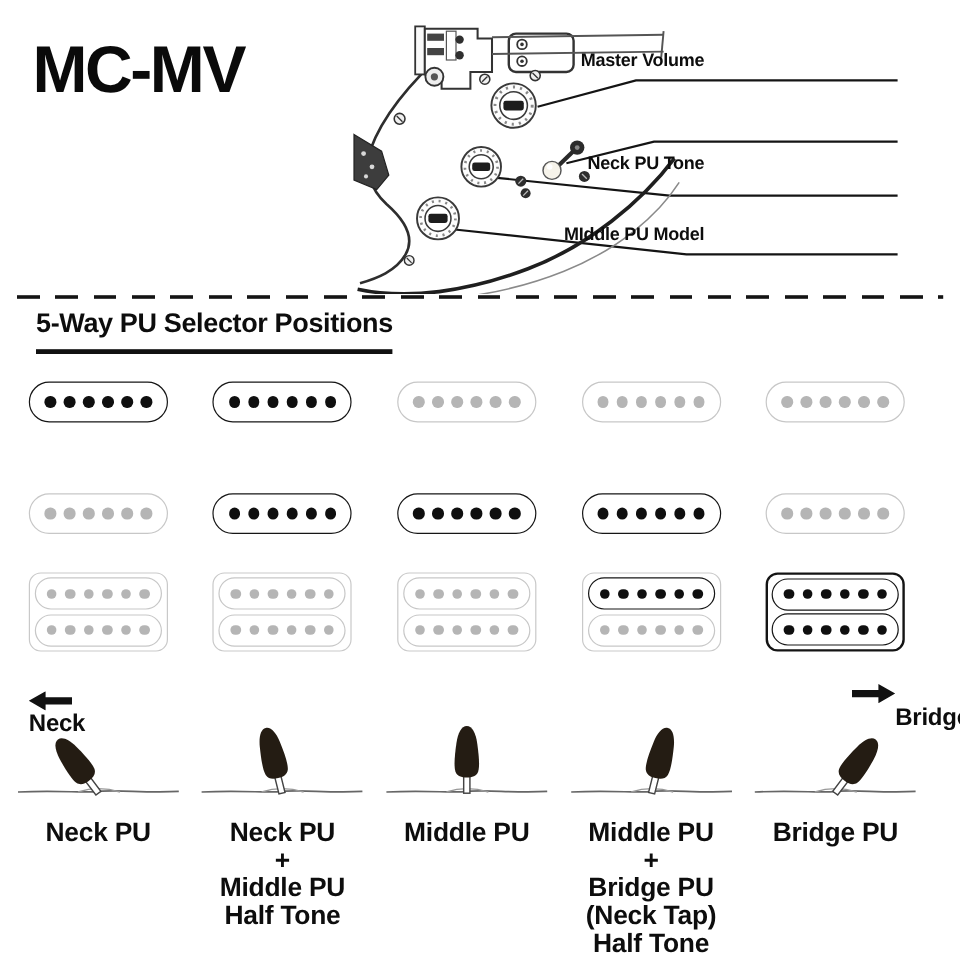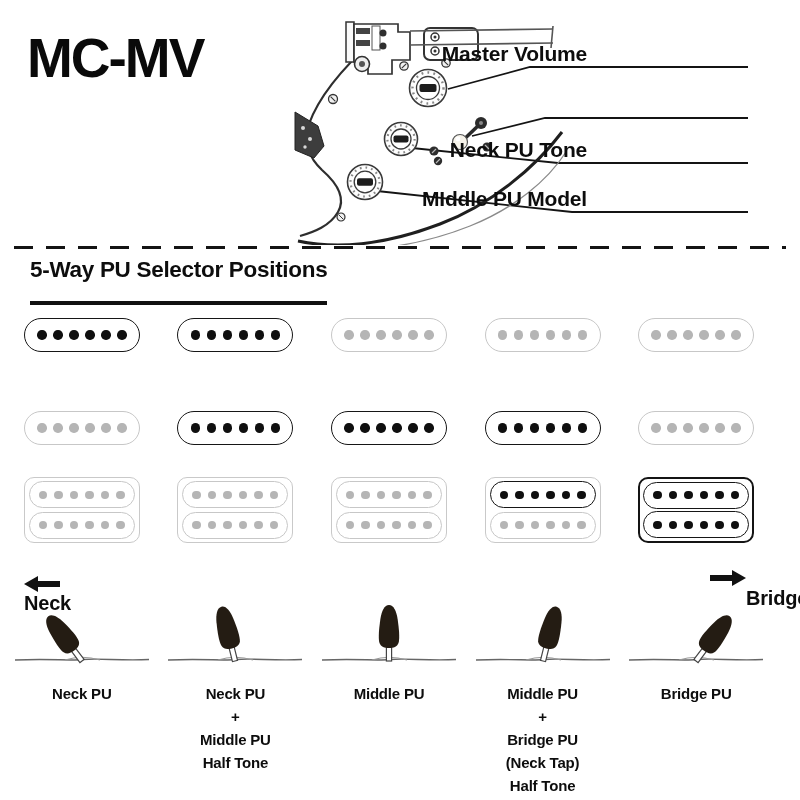--- a/index.html
+++ b/index.html
@@ -3,29 +3,29 @@
 <meta charset="utf-8">
 <style>
   html,body{margin:0;padding:0;width:800px;height:800px;background:#fff;overflow:hidden;
     font-family:"Liberation Sans", sans-serif;color:#0d0d0d;}
   #root{position:relative;width:639px;height:800px;background:#fff;}
 
   
   .title{position:absolute;left:27px;top:30px;font-size:55px;font-weight:bold;
     line-height:56px;letter-spacing:-2px;color:#0a0a0a;}
   .callout{position:absolute;right:52px;text-align:right;font-weight:bold;
-    font-size:21px;letter-spacing:-0.2px;white-space:nowrap;}
-  #co-0{top:42px}#co-1{top:93px}#co-2{top:138px}#co-3{top:187px}
+    font-size:15px;letter-spacing:-0.2px;white-space:nowrap;}
+  #co-0{top:42px}#co-1{top:93px}#co-2{top:128px}#co-3{top:187px}
   #header-art{position:absolute;left:0;top:0;}
 
   
   .dashrule{position:absolute;top:246px;left:14px;width:772px;height:3px;
     background:repeating-linear-gradient(90deg,#141414 0 19px,transparent 19px 32px);}
   .sec-head{position:absolute;left:30px;top:257px;font-size:22.5px;font-weight:bold;
-    letter-spacing:-0.3px;border-bottom:4px solid #111;padding-bottom:18px;display:inline-block;}
+    letter-spacing:-0.3px;border-bottom:4px solid #111;padding-bottom:8px;display:inline-block;}
 
   
   .prow{position:absolute;left:5px;width:790px;display:flex;}
   #row-neck{top:318px}#row-middle{top:411px}#row-bridge{top:477px}
   #row-lever{top:568px}#row-label{top:682px}
   .pcell{width:153.6px;display:flex;justify-content:center;align-items:flex-start;}
 
   .sc{width:116px;height:34px;border-radius:17px;background:#fff;box-sizing:border-box;
     display:flex;align-items:center;justify-content:center;gap:6.5px;}
   .sc.on{border:1.8px solid #161616;}
@@ -45,21 +45,21 @@
   .coil.off{border:1.4px solid #c7c7c7;}
 
   
   .dir{position:absolute;font-weight:bold;font-size:20px;letter-spacing:-0.2px;}
   #dir-neck-arrow{position:absolute;left:24px;top:576px;}
   #dir-neck-label{left:24px;top:592px;}
   #dir-bridge-arrow{position:absolute;left:710px;top:570px;}
   #dir-bridge-label{left:706px;top:587px;margin-left:40px;}
 
   
-  .plabel{font-weight:bold;font-size:15px;line-height:23px;text-align:center;
+  .plabel{font-weight:bold;font-size:22px;line-height:23px;text-align:center;
     letter-spacing:-0.2px;}
 </style>
 </head>
 <body>
 
 <div id="root">
 
   <div class="title">
     <div>MC-MV</div>
   </div>

